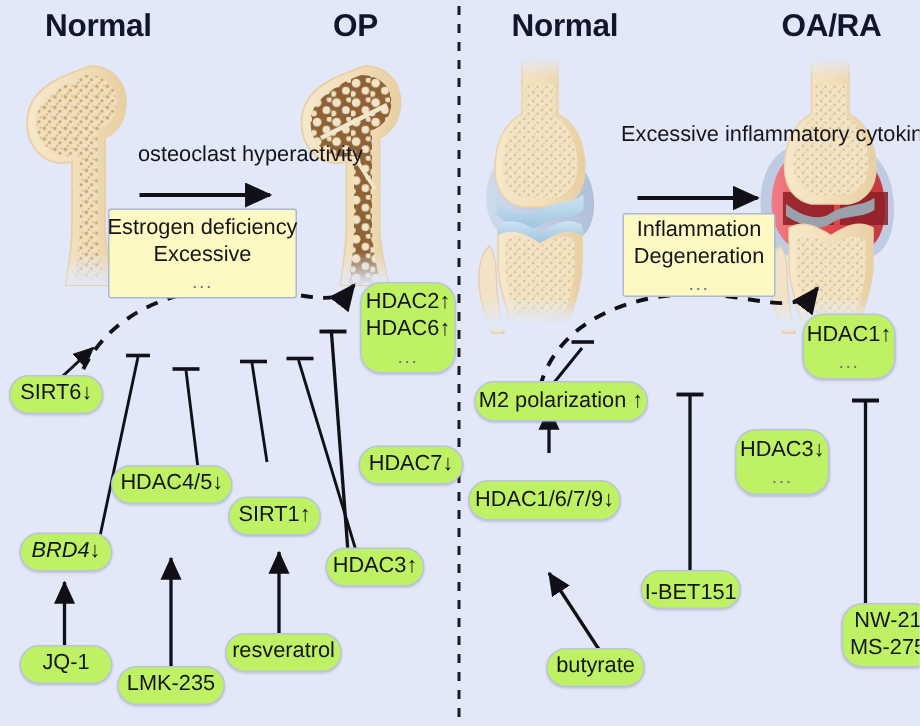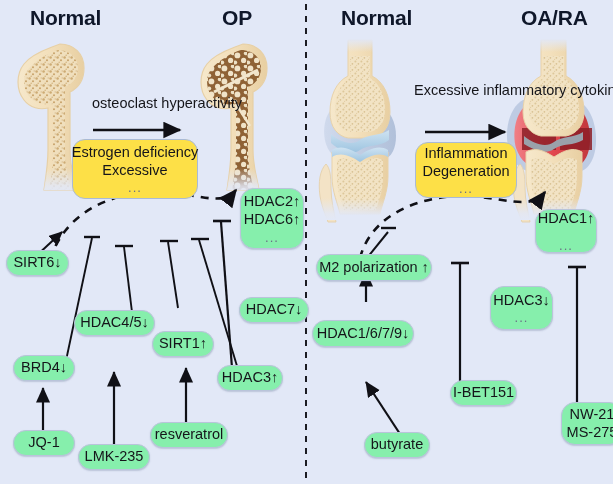--- a/index.html
+++ b/index.html
@@ -22,35 +22,35 @@
     font-size:21px;
     color:#0f172a;
     letter-spacing:-0.2px;
     white-space:nowrap;
   }
 
   
   .node{
     position:absolute;
     box-sizing:border-box;
-    background:#86efac;
+    background:#bef264;
     border:1px solid #b9c4da;
     color:#15151a;
     font-size:14.5px;
     line-height:1.22;
     display:flex;
     flex-direction:column;
     align-items:center;
     justify-content:center;
     text-align:center;
     white-space:nowrap;
     box-shadow:0 1px 1.5px rgba(90,105,140,.28);
   }
   .node.round{border-radius:14px;}
-  .node.rect{border-radius:13px;background:#fde047;border-color:#a9bad6;box-shadow:none;}
+  .node.rect{border-radius:2px;background:#fef9c3;border-color:#a9bad6;box-shadow:none;}
   .node .dots{
     font-size:13px;
     color:#6a7285;
     letter-spacing:1px;
     line-height:1;
     margin-top:2px;
   }
   .node .ln{display:block;}
 
   
@@ -338,21 +338,21 @@
   </div>
 
   <div class="node round" style="left:239px;top:297px;width:70px;height:26px;">
     <span>HDAC7↓</span>
   </div>
 
   <div class="node round" style="left:217px;top:365px;width:66px;height:26px;">
     <span>HDAC3↑</span>
   </div>
 
-  <div class="node round" style="left:13px;top:355px;width:62px;height:26px;">
+  <div class="node round" style="left:13px;top:355px;width:62px;height:26px;font-style:italic;">
     <span>BRD4↓</span>
   </div>
 
   <div class="node round" style="left:13px;top:430px;width:62px;height:26px;">
     <span>JQ-1</span>
   </div>
 
   <div class="node round" style="left:78px;top:444px;width:72px;height:26px;">
     <span>LMK-235</span>
   </div>
@@ -366,39 +366,39 @@
     <span class="ln">inflammatory</span>
     <span class="ln">cytokines</span>
   </div>
 
   <div class="node rect" style="left:415px;top:142px;width:102px;height:56px;">
     <span class="ln">Inflammation</span>
     <span class="ln">Degeneration</span>
     <span class="dots">...</span>
   </div>
 
-  <div class="node round" style="left:535px;top:209px;width:62px;height:44px;justify-content:space-between;">
+  <div class="node round" style="left:535px;top:209px;width:62px;height:44px;">
     <span class="ln">HDAC1↑</span>
     <span class="dots">...</span>
   </div>
 
   <div class="node round" style="left:316px;top:254px;width:116px;height:27px;text-align:center;">
     <span>M2 polarization ↑</span>
   </div>
 
   <div class="node round" style="left:312px;top:320px;width:102px;height:27px;">
     <span>HDAC1/6/7/9↓</span>
   </div>
 
   <div class="node round" style="left:490px;top:286px;width:63px;height:44px;">
     <span class="ln">HDAC3↓</span>
     <span class="dots">...</span>
   </div>
 
-  <div class="node round" style="left:450px;top:380px;width:67px;height:26px;">
+  <div class="node round" style="left:427px;top:380px;width:67px;height:26px;justify-content:flex-end;">
     <span>I-BET151</span>
   </div>
 
   <div class="node round" style="left:364px;top:432px;width:66px;height:26px;">
     <span>butyrate</span>
   </div>
 
   <div class="node round" style="left:561px;top:402px;width:62px;height:43px;">
     <span class="ln">NW-21</span>
     <span class="ln">MS-275</span>

